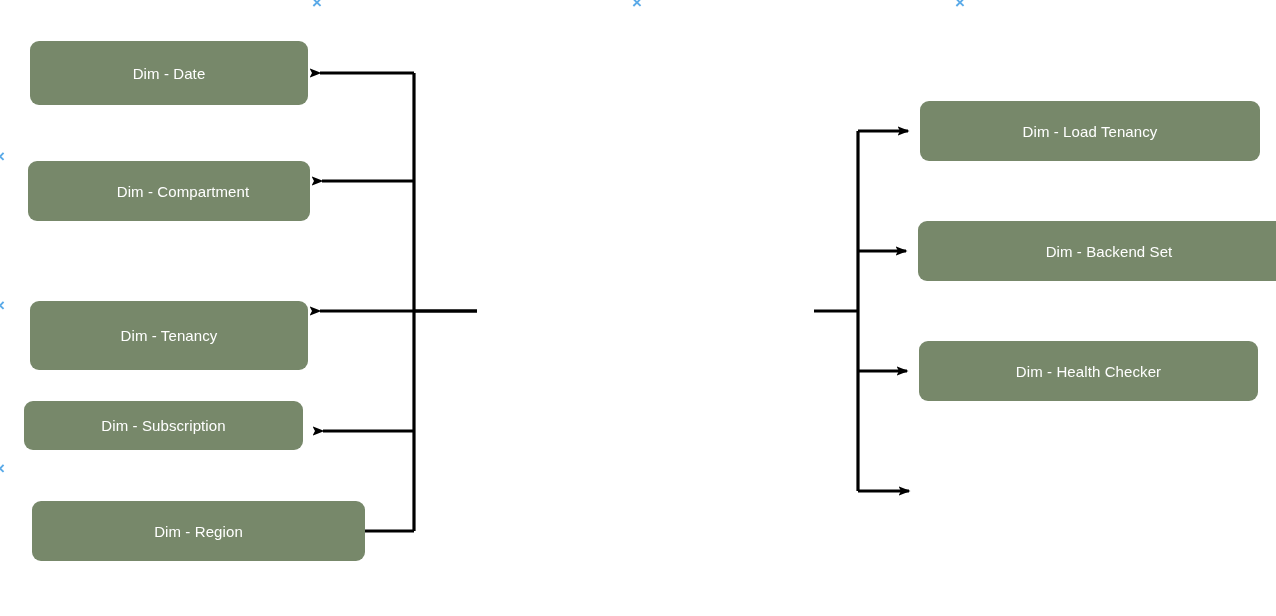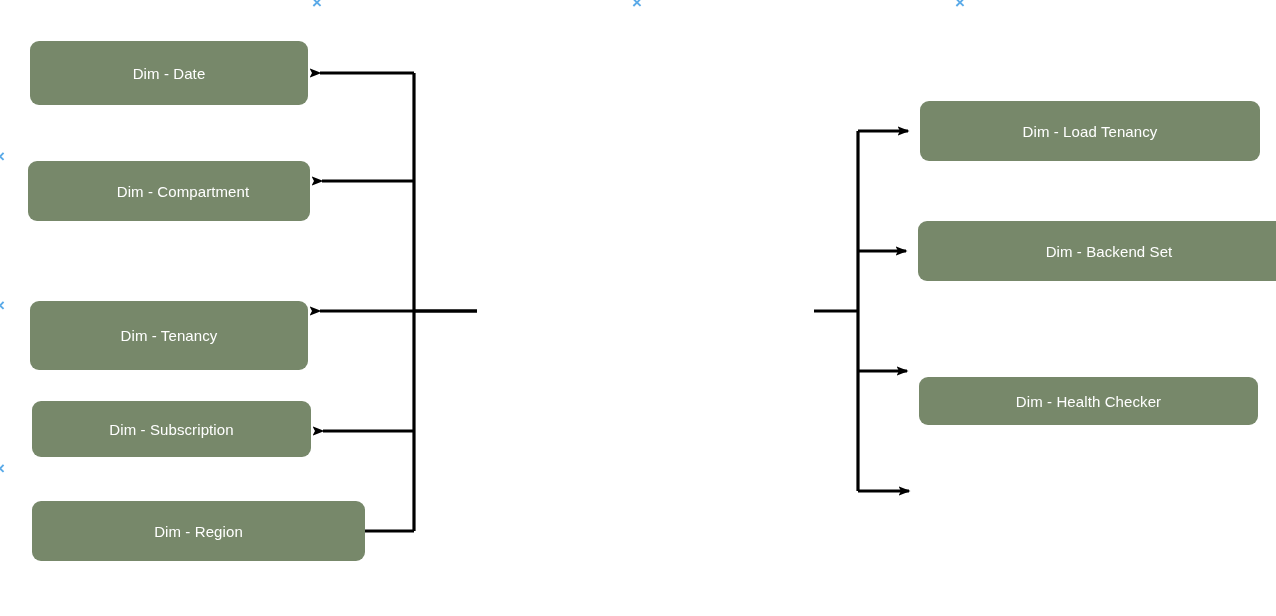--- a/index.html
+++ b/index.html
@@ -97,38 +97,38 @@
   </div>
 
   <div class="node dim" style="left:28px; top:161px; width:282px; height:60px;padding-left:28px;">
     <span>Dim - Compartment</span>
   </div>
 
   <div class="node dim" style="left:30px; top:281px; width:278px; height:69px;margin-top:20px;">
     <span>Dim - Tenancy</span>
   </div>
 
-  <div class="node dim" style="left:32px; top:401px; width:279px; height:56px;align-items:center;">
+  <div class="node dim" style="left:24px; top:401px; width:279px; height:49px;align-items:center;">
     <span>Dim - Subscription</span>
   </div>
 
   <div class="node dim" style="left:32px; top:501px; width:333px; height:60px;">
     <span>Dim - Region</span>
   </div>
 
 
   <div class="node dim" style="left:920px; top:101px; width:340px; height:60px;">
     <span>Dim - Load Tenancy</span>
   </div>
 
   <div class="node dim" style="left:918px; top:221px; width:382px; height:60px;">
     <span>Dim - Backend Set</span>
   </div>
 
-  <div class="node dim" style="left:919px; top:341px; width:339px; height:48px;margin-top:36px;">
+  <div class="node dim" style="left:919px; top:341px; width:339px; height:60px;">
     <span>Dim - Health Checker</span>
   </div>
 
 
   <span class="handle" style="left:312px; top:-6px;">×</span>
   <span class="handle" style="left:632px; top:-6px;">×</span>
   <span class="handle" style="left:955px; top:-6px;">×</span>
   <span class="handle" style="left:-5px; top:148px;">×</span>
   <span class="handle" style="left:-5px; top:297px;">×</span>
   <span class="handle" style="left:-5px; top:460px;">×</span>

